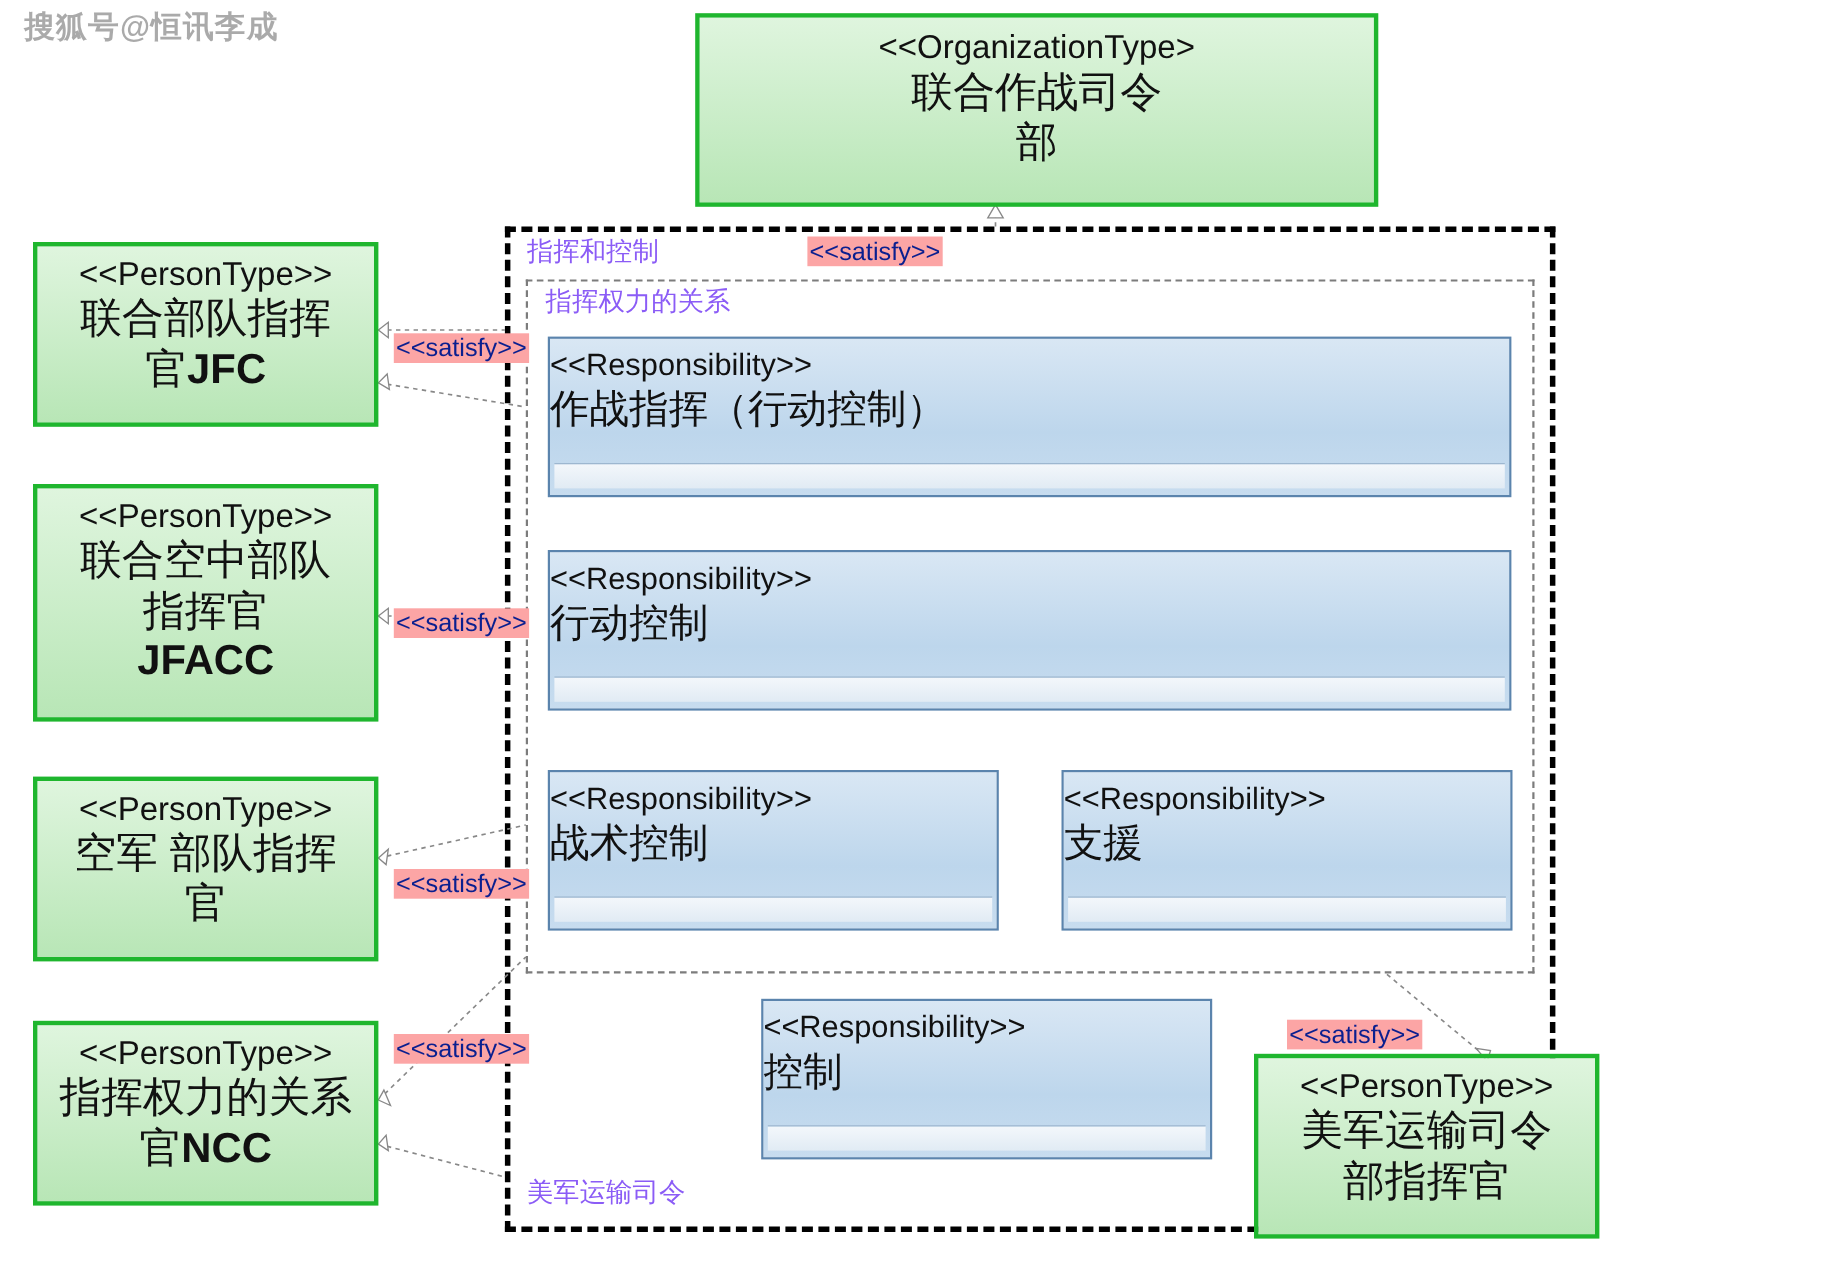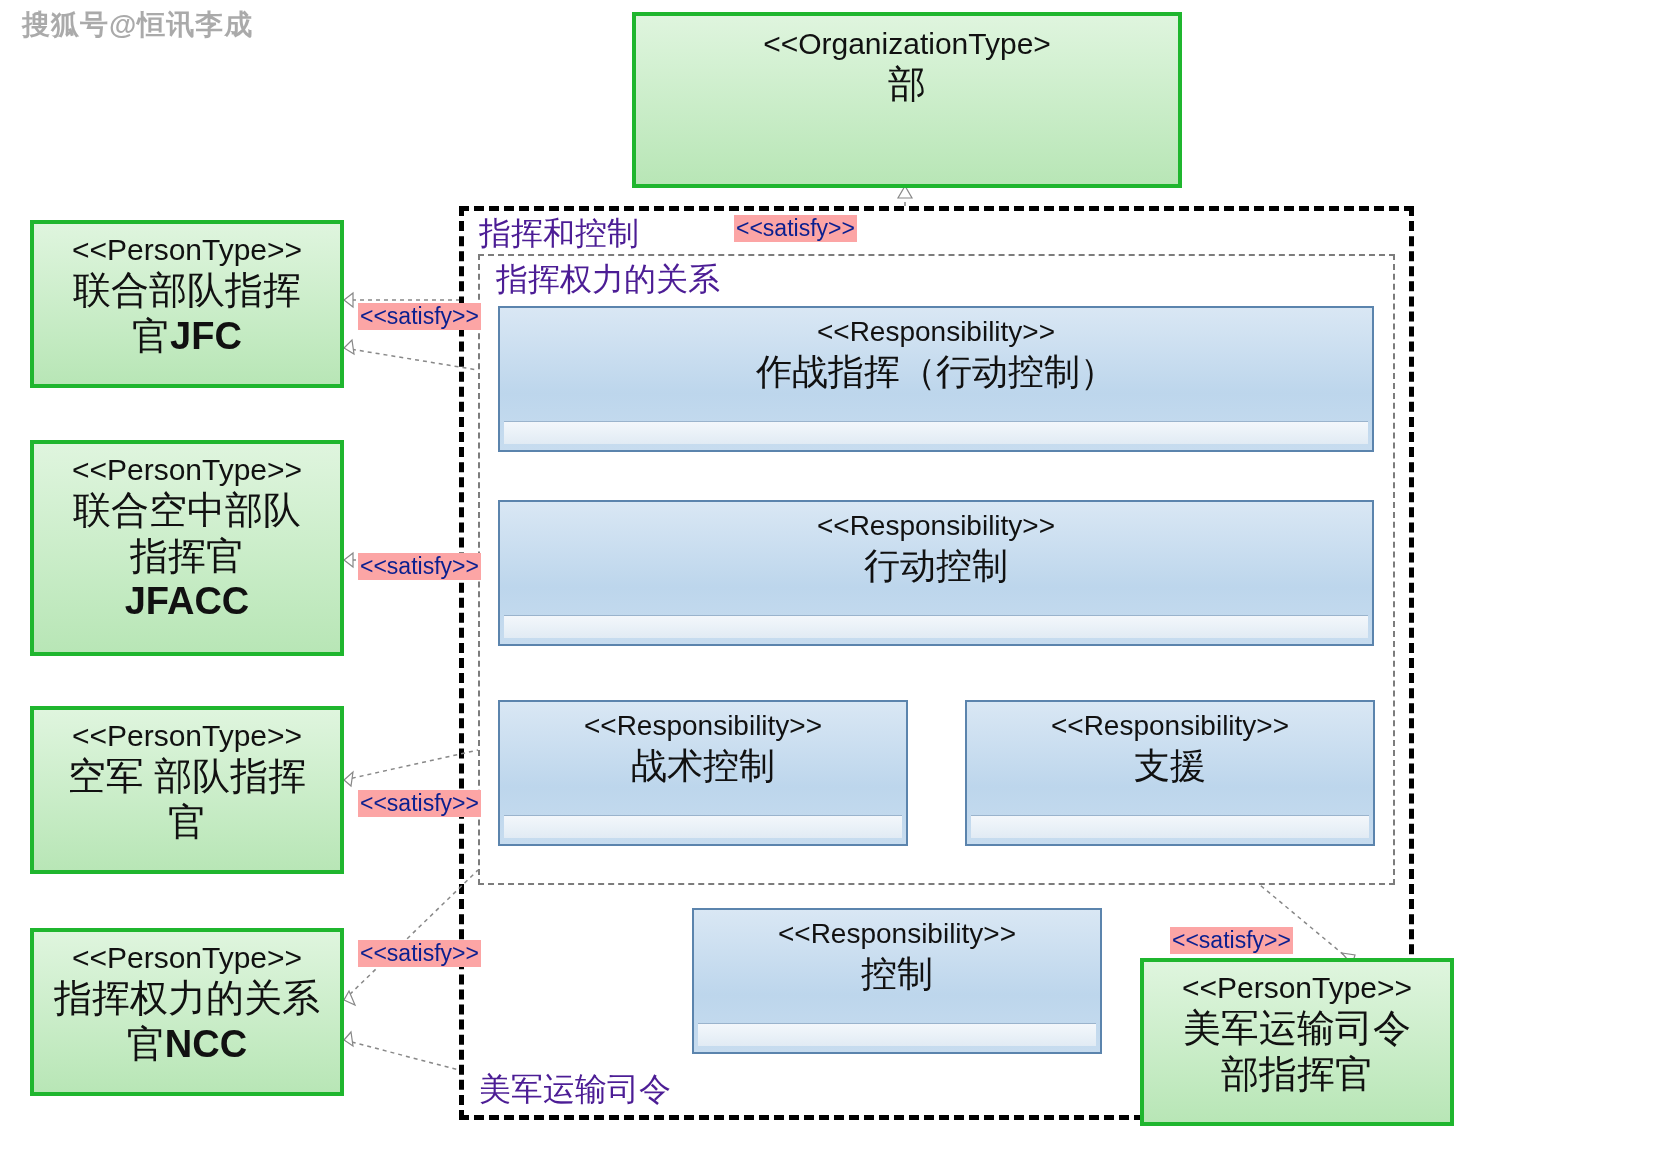--- a/index.html
+++ b/index.html
@@ -38,21 +38,20 @@
   .green-box .title {
     font-size: 38px;
     color: #111;
   }
   .green-box .title b { font-weight: bold; }
   .blue-box {
     position: absolute;
     box-sizing: border-box;
     border: 2px solid #5b84ad;
     background: linear-gradient(#d9e7f4, #bdd6ec 60%, #c7dcef);
-    text-align: center;
     line-height: 1.25;
   }
   .blue-box .st {
     font-size: 28px;
     color: #111;
     margin-top: 6px;
   }
   .blue-box .title {
     font-size: 36px;
     color: #111;
@@ -71,22 +70,22 @@
     box-sizing: border-box;
     border: 5px dashed #000;
   }
   .dashed-inner {
     position: absolute;
     box-sizing: border-box;
     border: 2px dashed #7c7c7c;
   }
   .label {
     position: absolute;
-    font-size: 32px;
-    color: #4c1d95;
+    font-size: 24px;
+    color: #8b5cf6;
     background: #fff;
     padding: 0 4px;
   }
   .satisfy {
     position: absolute;
     font-size: 23px;
     color: #0a1f8f;
     background: #fca5a5;
     padding: 0 2px;
     white-space: nowrap;
@@ -147,22 +146,23 @@
   <polygon points="1342,953 1352,965 1355,955"></polygon>
 </svg>
 
 <div class="satisfy" style="left:734px; top:215px;">&lt;&lt;satisfy&gt;&gt;</div>
 <div class="satisfy" style="left:358px; top:303px;">&lt;&lt;satisfy&gt;&gt;</div>
 <div class="satisfy" style="left:358px; top:553px;">&lt;&lt;satisfy&gt;&gt;</div>
 <div class="satisfy" style="left:358px; top:790px;">&lt;&lt;satisfy&gt;&gt;</div>
 <div class="satisfy" style="left:358px; top:940px;">&lt;&lt;satisfy&gt;&gt;</div>
 <div class="satisfy" style="left:1170px; top:927px;">&lt;&lt;satisfy&gt;&gt;</div>
 
-<div class="green-box" style="left:632px; top:12px; width:550px; height:176px; padding-top:10px;">
+<div class="green-box" style="left:632px; top:12px; width:621px; height:176px; padding-top:10px;">
   <div class="st">&lt;&lt;OrganizationType&gt;</div>
+  <div class="title">联合作战司令</div>
   <div class="title">部</div>
 </div>
 
 <div class="green-box" style="left:30px; top:220px; width:314px; height:168px; padding-top:8px;">
   <div class="st">&lt;&lt;PersonType&gt;&gt;</div>
   <div class="title">联合部队指挥</div>
   <div class="title">
     <span>官</span><b>JFC</b>
   </div>
 </div>

